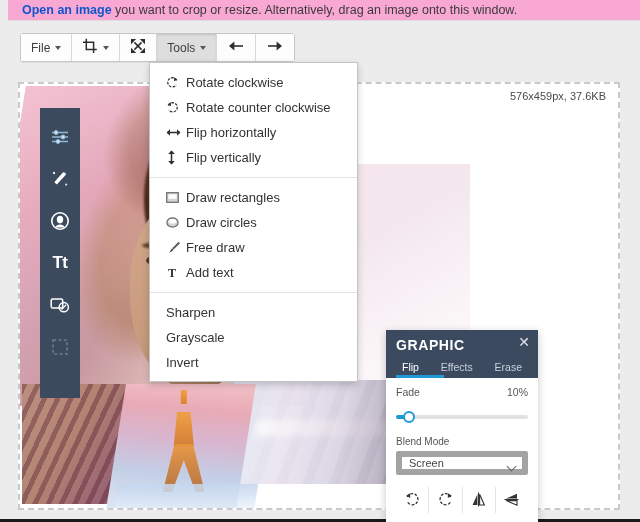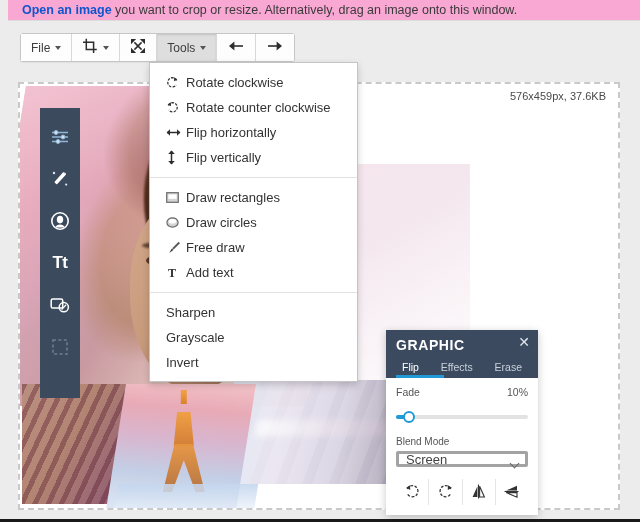--- a/index.html
+++ b/index.html
@@ -386,24 +386,24 @@
     background: #ffffff;
     border: 2px solid #1f9ad6;
   }
   .field-label {
     font-size: 10px;
     color: #555;
     margin-bottom: 4px;
   }
   .select {
     position: relative;
-    border: 3px solid #a3a3a3;
+    border: 6px solid #a3a3a3;
     border-radius: 2px;
-    height: 16px;
-    font-size: 13px;
+    height: 24px;
+    font-size: 11px;
     color: #444;
     display: flex;
     align-items: center;
     padding: 0 20px 0 7px;
     cursor: pointer;
     background: #fff;
   }
   .select .chev {
     position: absolute;
     right: 7px; top: 6px;

